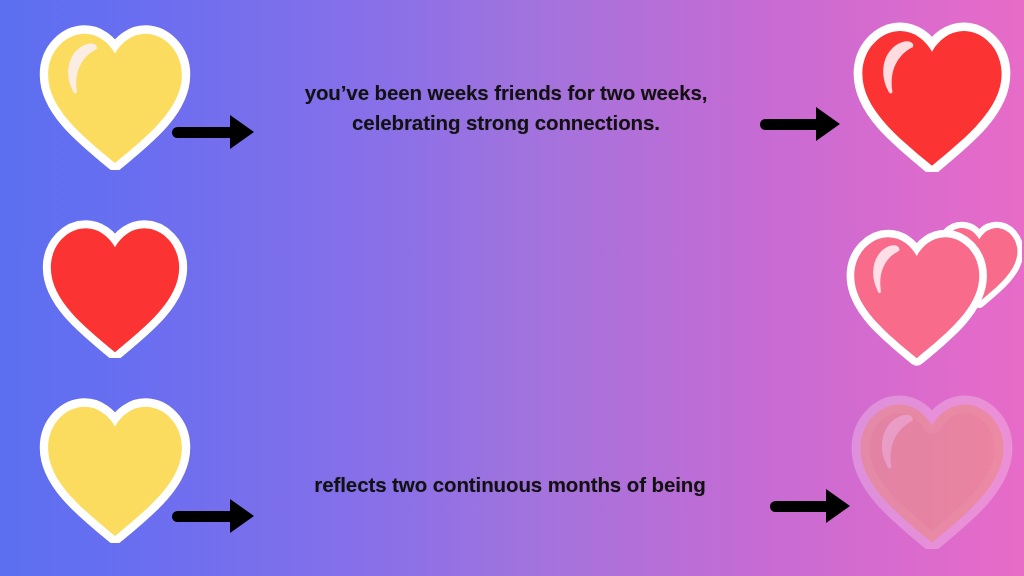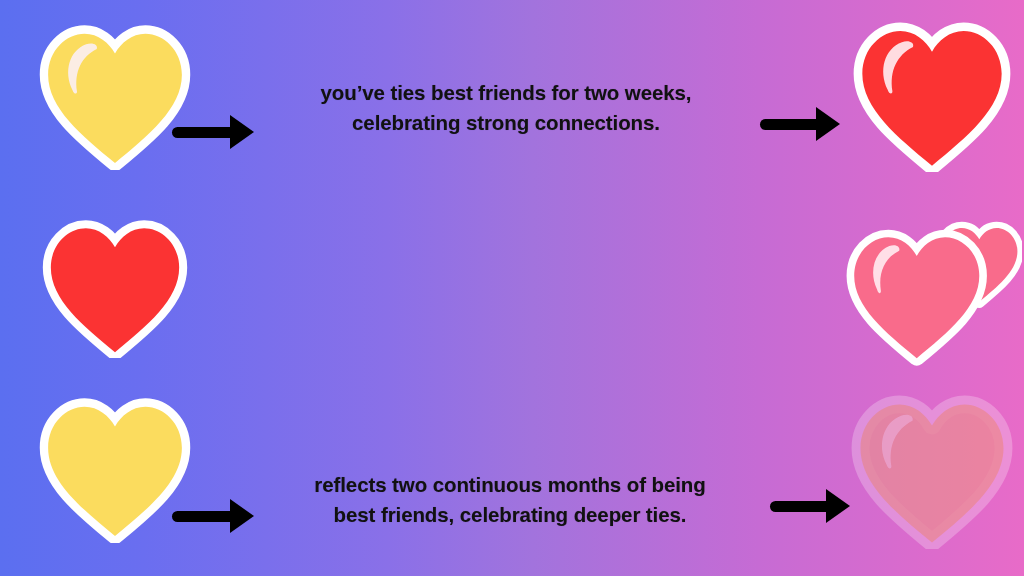--- a/index.html
+++ b/index.html
@@ -110,21 +110,21 @@
         </svg>
       </span>
     </div>
 
     <div class="arrow arrow-l1">
       <span class="shaft"></span>
       <span class="head"></span>
     </div>
 
     <div class="caption cap-1">
-      <span class="line">you’ve ties best friends for two weeks,</span>
+      <span class="line">you’ve been weeks friends for two weeks,</span>
       <span class="line">celebrating strong connections.</span>
     </div>
 
     <div class="arrow arrow-r1">
       <span class="shaft"></span>
       <span class="head"></span>
     </div>
 
     <div class="slot-right">
       <span class="heart-wrap">
@@ -148,21 +148,20 @@
       </span>
     </div>
 
     <div class="arrow arrow-l2">
       <span class="shaft"></span>
       <span class="head"></span>
     </div>
 
     <div class="caption cap-2">
       <span class="line">reflects two continuous months of being</span>
-      <span class="line">best friends, celebrating deeper ties.</span>
     </div>
 
     <div class="arrow arrow-r2">
       <span class="shaft"></span>
       <span class="head"></span>
     </div>
 
     <div class="slot-right">
       <span class="heart-wrap">
         <svg width="180" height="160" viewBox="0 0 118 104" aria-hidden="true">

